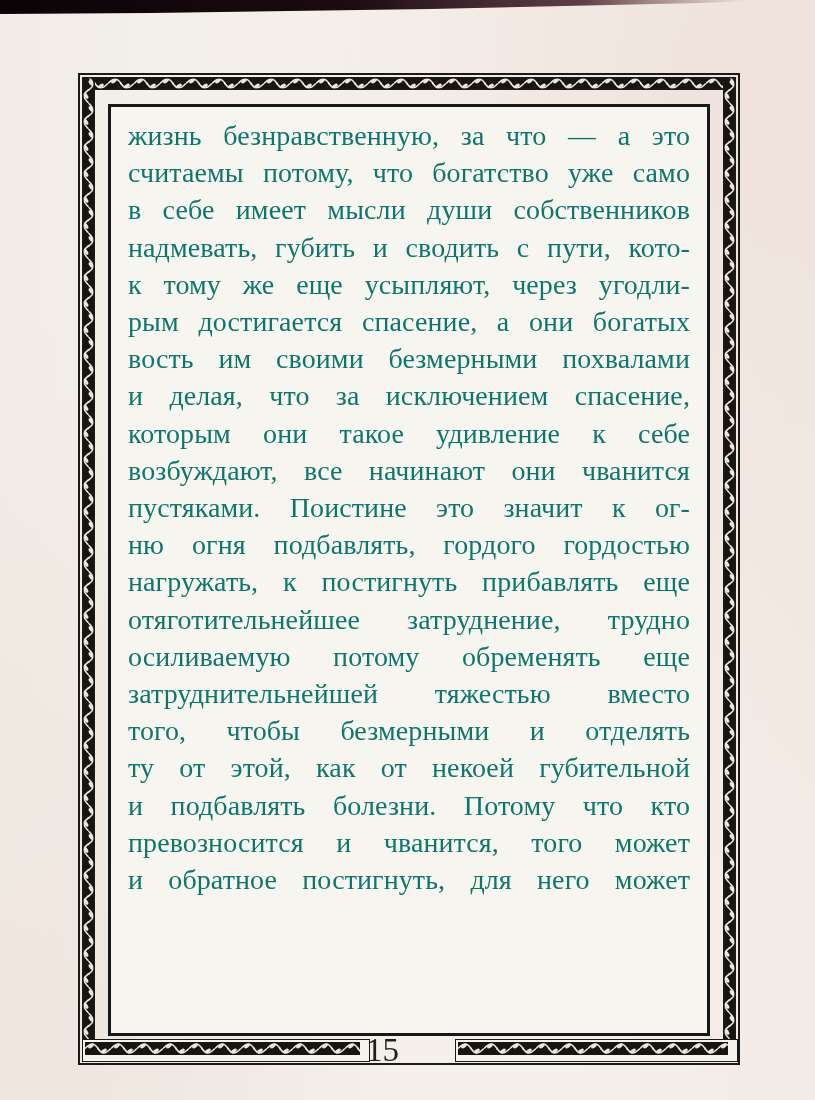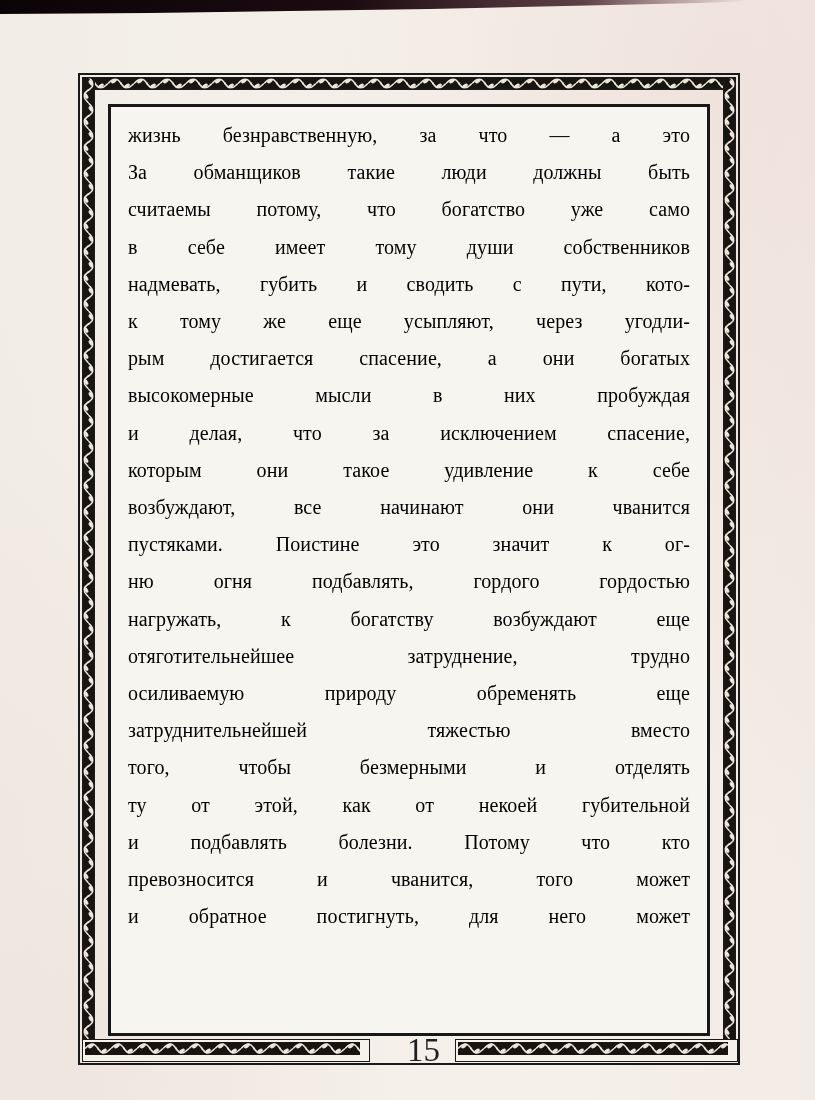--- a/index.html
+++ b/index.html
@@ -60,35 +60,35 @@
   }
   .body-text {
     position: absolute;
     left: 17px;
     right: 17px;
     top: 10px;
     bottom: 6px;
     overflow: hidden;
   }
   .text-line {
-    font-size: 20px;
+    font-size: 28px;
     line-height: 37.2px;
-    color: #000000;
+    color: #0f766e;
     white-space: nowrap;
     text-align: justify;
     text-align-last: justify;
     -moz-text-align-last: justify;
     letter-spacing: 0.1px;
   }
   .page-number {
     position: absolute;
-    left: 298px;
+    left: 286px;
     width: 91px;
     bottom: -6px;
-    text-align: center;
+    text-align: left;
     font-size: 33px;
     color: #1f1f1f;
     background: transparent;
   }
 </style>
 </head>
 <body>
 
 <div class="page">
 
@@ -171,35 +171,34 @@
             <circle cx="13" cy="6.5" r="0.9" fill="#ece7da"></circle>
           </pattern>
         </defs>
         <rect width="270" height="13" fill="url(#orn-br)"></rect>
       </svg>
     </div>
 
     <div class="inner-frame">
       <div class="body-text">
         <div class="text-line">жизнь безнравственную, за что — а это</div>
-        <div class="text-line">За обманщиков такие люди должны быть</div>
         <div class="text-line">считаемы потому, что богатство уже само</div>
-        <div class="text-line">в себе имеет тому души собственников</div>
+        <div class="text-line">в себе имеет мысли души собственников</div>
         <div class="text-line">надмевать, губить и сводить с пути, кото-</div>
         <div class="text-line">к тому же еще усыпляют, через угодли-</div>
         <div class="text-line">рым достигается спасение, а они богатых</div>
-        <div class="text-line">высокомерные мысли в них пробуждая</div>
+        <div class="text-line">вость им своими безмерными похвалами</div>
         <div class="text-line">и делая, что за исключением спасение,</div>
         <div class="text-line">которым они такое удивление к себе</div>
         <div class="text-line">возбуждают, все начинают они чванится</div>
         <div class="text-line">пустяками. Поистине это значит к ог-</div>
         <div class="text-line">ню огня подбавлять, гордого гордостью</div>
-        <div class="text-line">нагружать, к богатству возбуждают еще</div>
+        <div class="text-line">нагружать, к постигнуть прибавлять еще</div>
         <div class="text-line">отяготительнейшее затруднение, трудно</div>
-        <div class="text-line">осиливаемую природу обременять еще</div>
+        <div class="text-line">осиливаемую потому обременять еще</div>
         <div class="text-line">затруднительнейшей тяжестью вместо</div>
         <div class="text-line">того, чтобы безмерными и отделять</div>
         <div class="text-line">ту от этой, как от некоей губительной</div>
         <div class="text-line">и подбавлять болезни. Потому что кто</div>
         <div class="text-line">превозносится и чванится, того может</div>
         <div class="text-line">и обратное постигнуть, для него может</div>
       </div>
     </div>
 
     <div class="page-number">15</div>

